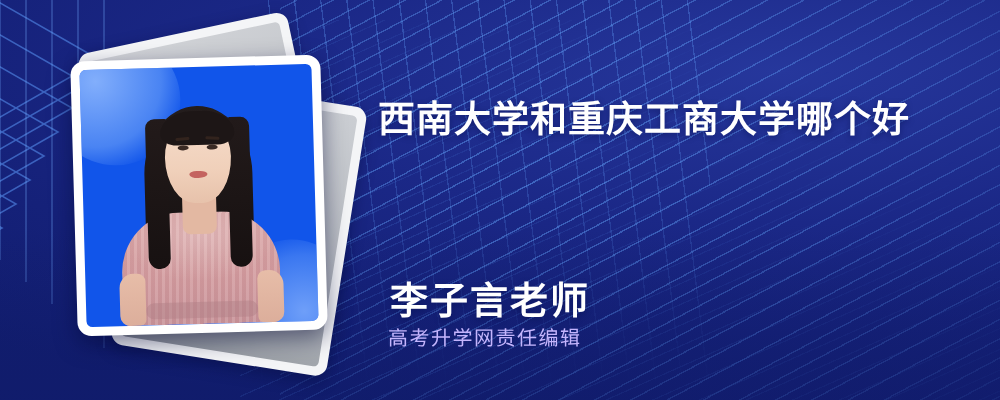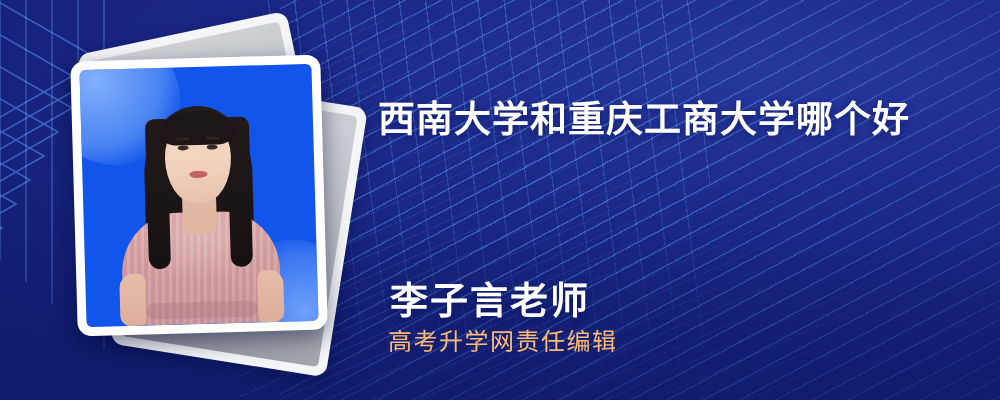--- a/index.html
+++ b/index.html
@@ -293,22 +293,22 @@
     color: #ffffff;
     font-size: 38px;
     font-weight: bold;
     letter-spacing: 2px;
     text-shadow: 0 2px 6px rgba(4,12,70,0.45);
   }
   .byline-role {
     position: absolute;
     left: 10px;
     top: 322px;
-    color: #fdba74;
-    font-size: 24px;
+    color: #c4b5fd;
+    font-size: 20px;
     font-weight: normal;
     letter-spacing: 1.5px;
   }
 </style>
 </head>
 <body>
 
 <div id="banner">
 
   <div class="bg-base"></div>

